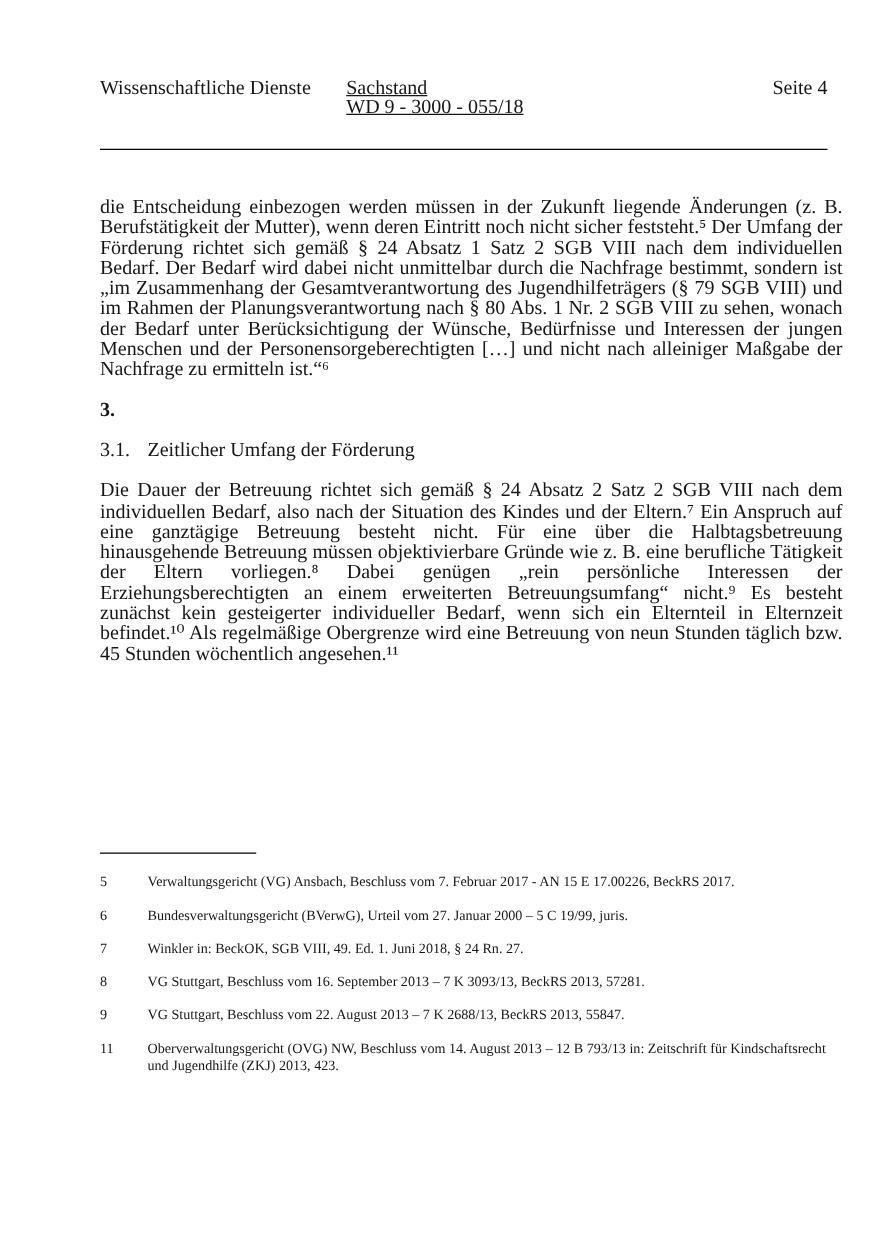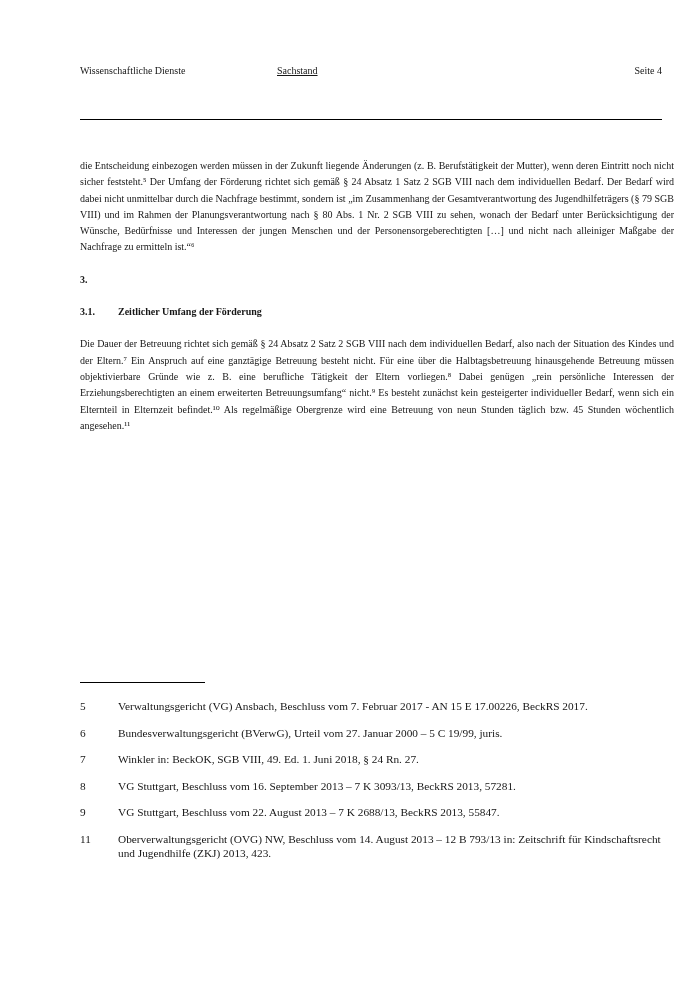--- a/index.html
+++ b/index.html
@@ -18,57 +18,57 @@
     color: #161616;
   }
 
   
   .header {
     position: absolute;
     top: 63px;
     left: 80px;
     right: 38px;
     display: flex;
-    font-size: 10px;
+    font-size: 16px;
     line-height: 15px;
   }
   .header-left { flex: 0 0 197px; }
   .header-center { flex: 1; text-decoration: underline; }
   .header-right { text-align: right; white-space: nowrap; }
   .header-rule {
     position: absolute;
     top: 119px;
     left: 80px;
     right: 38px;
     border-top: 1.6px solid #000;
   }
 
   
   .content {
     position: absolute;
     top: 158px;
     left: 80px;
     right: 26px;
-    font-size: 10px;
+    font-size: 16px;
     line-height: 16.3px;
     text-align: justify;
     hyphens: auto;
     -webkit-hyphens: auto;
   }
   .para { margin: 0 0 16px 0; }
   .heading {
     display: flex;
     font-weight: bold;
     margin: 10px 0 16px 0;
     text-align: left;
     hyphens: none;
   }
   .subheading {
     display: flex;
-    font-weight: bold;
+    font-weight: normal;
     margin: 10px 0 16px 0;
     text-align: left;
     hyphens: none;
   }
   .heading .num, .subheading .num { flex: 0 0 38px; }
 
   
   .footnotes {
     position: absolute;
     top: 682px;
@@ -92,20 +92,21 @@
 </style>
 </head>
 <body>
 
 <div class="page">
 
   <div class="header">
     <div class="header-left">Wissenschaftliche Dienste</div>
     <div class="header-center">
       <div>Sachstand</div>
+      <div>WD 9 - 3000 - 055/18</div>
     </div>
     <div class="header-right">Seite 4</div>
   </div>
 
   <div class="header-rule"></div>
 
   <main class="content">
 
     <p class="para">die Entscheidung einbezogen werden müssen in der Zukunft liegende Änderungen (z. B. Berufstätigkeit der Mutter), wenn deren Eintritt noch nicht sicher feststeht.⁵ Der Umfang der Förderung richtet sich gemäß § 24 Absatz 1 Satz 2 SGB VIII nach dem individuellen Bedarf. Der Bedarf wird dabei nicht unmittelbar durch die Nachfrage bestimmt, sondern ist „im Zusammenhang der Gesamtverantwortung des Jugendhilfeträgers (§ 79 SGB VIII) und im Rahmen der Planungsverantwortung nach § 80 Abs. 1 Nr. 2 SGB VIII zu sehen, wonach der Bedarf unter Berücksichtigung der Wünsche, Bedürfnisse und Interessen der jungen Menschen und der Personensorgeberechtigten […] und nicht nach alleiniger Maßgabe der Nachfrage zu ermitteln ist.“⁶</p>
 

